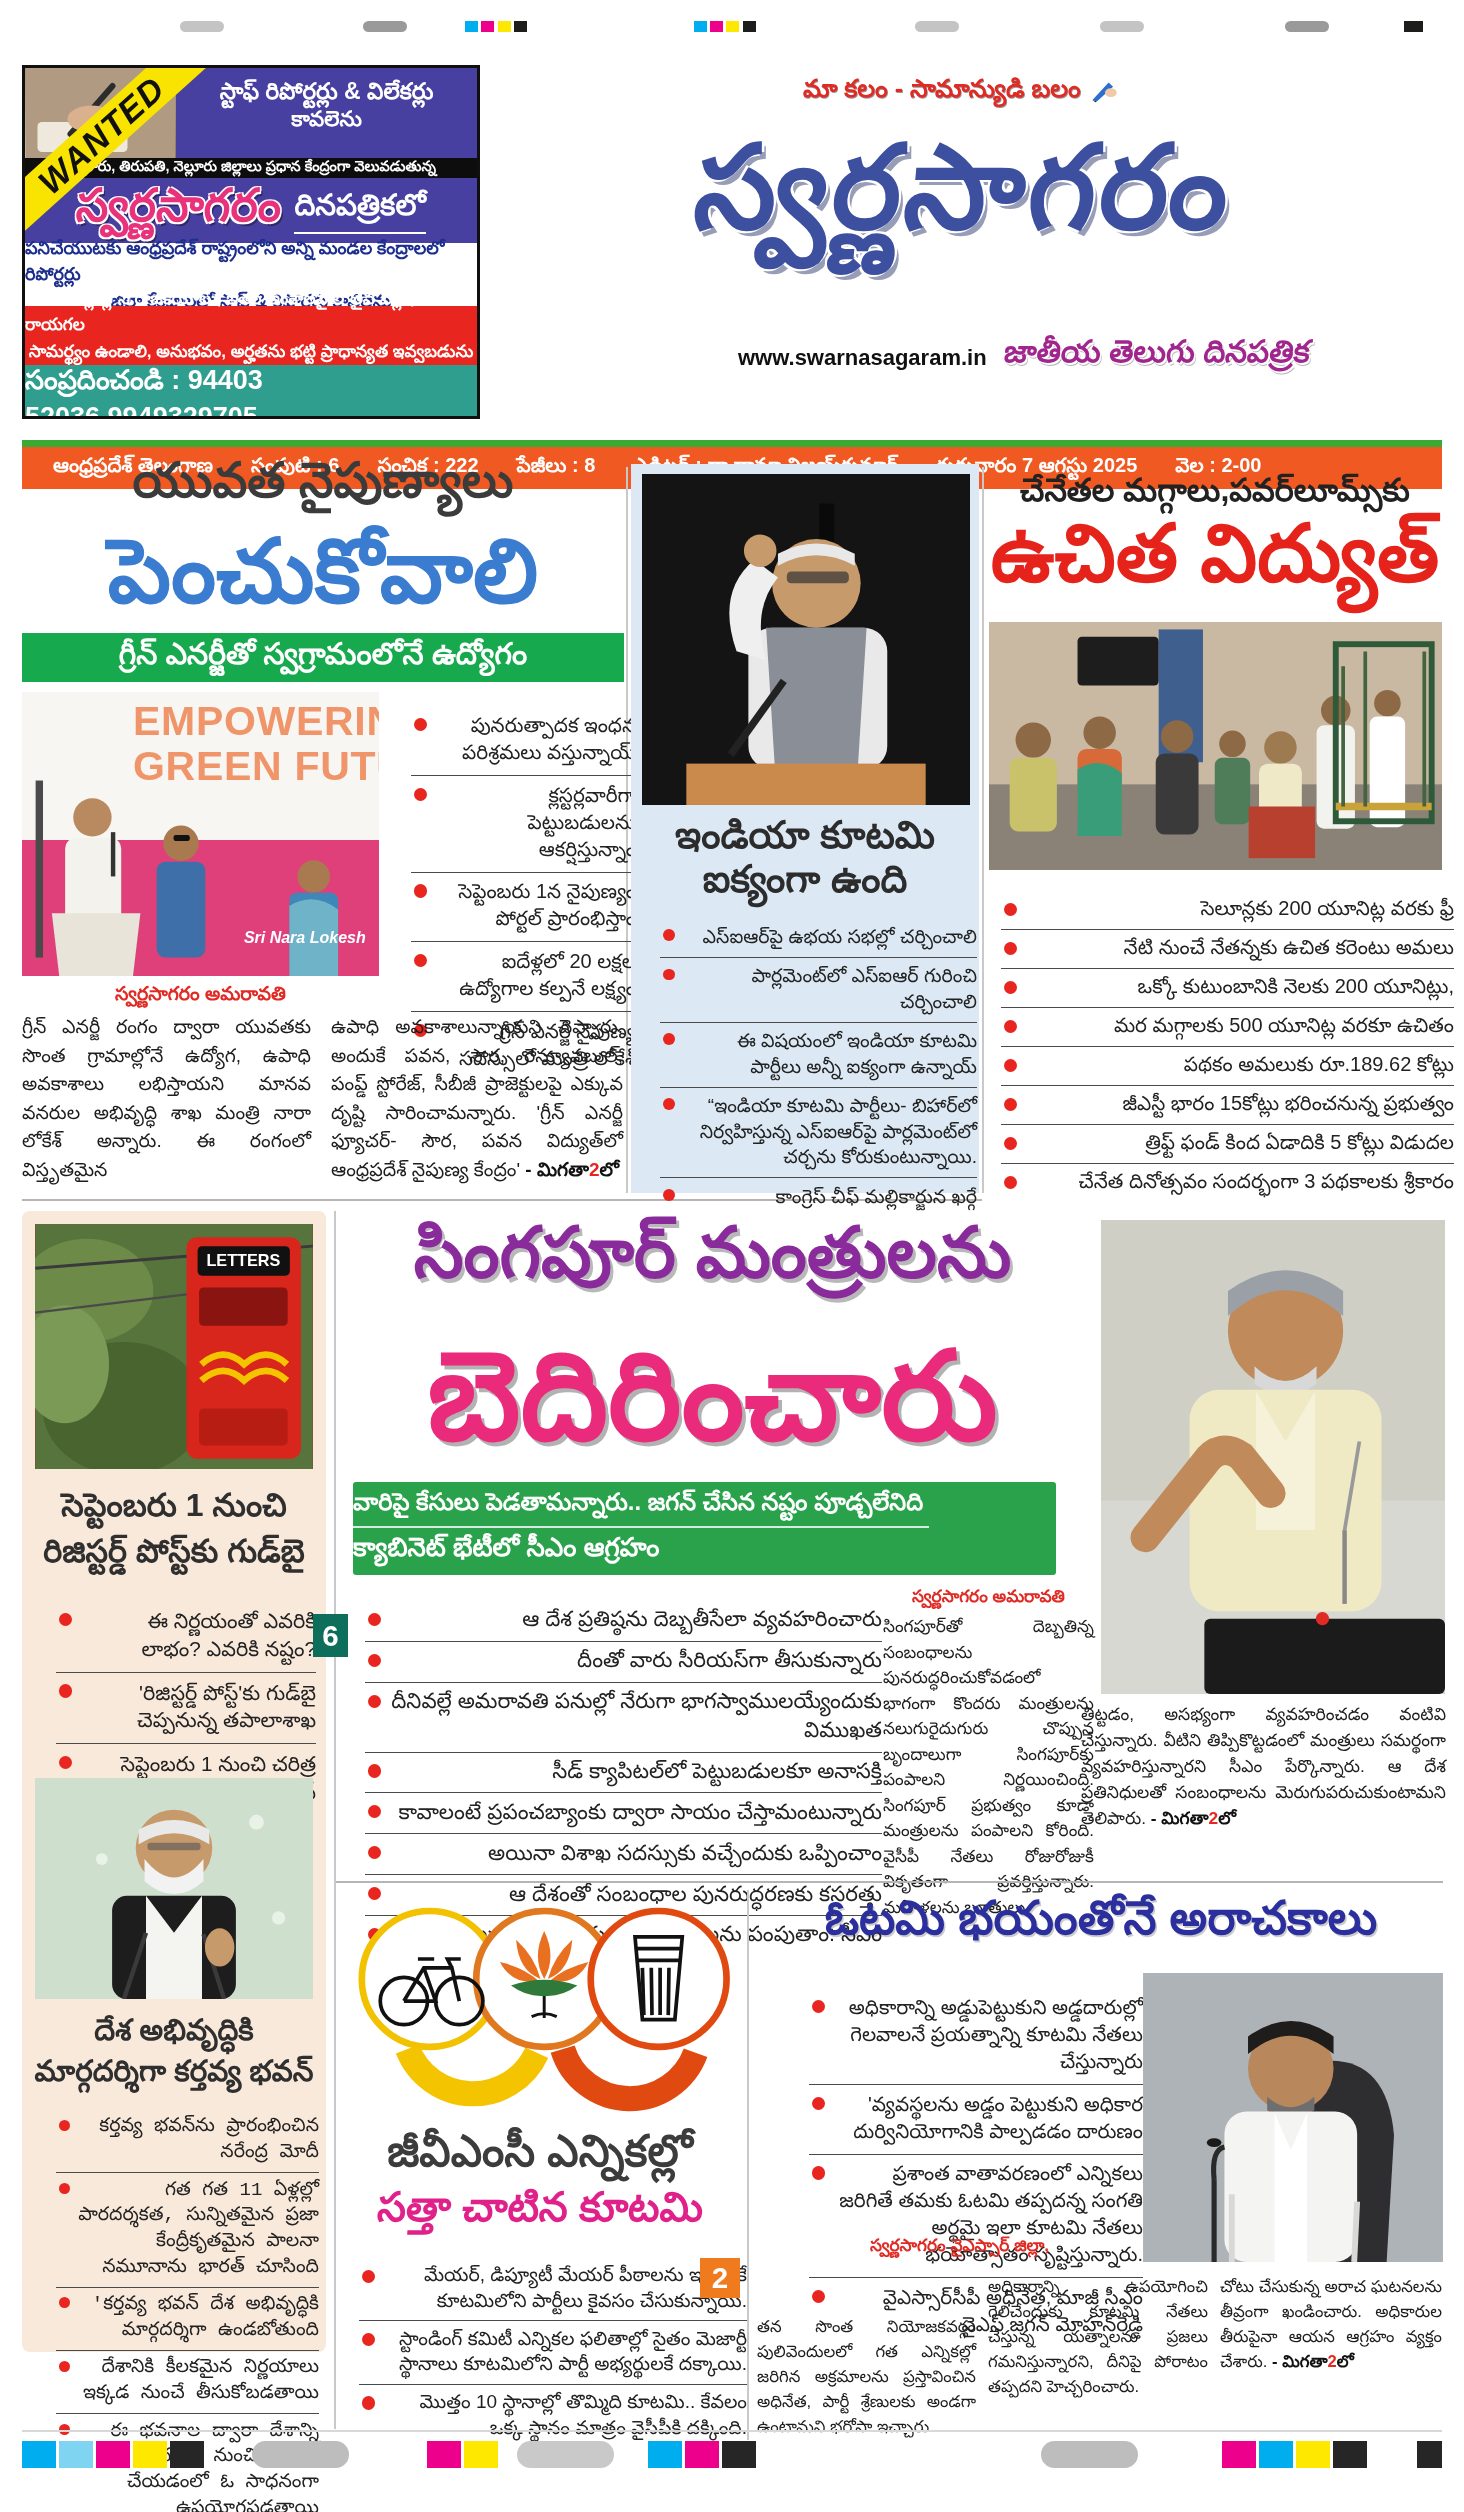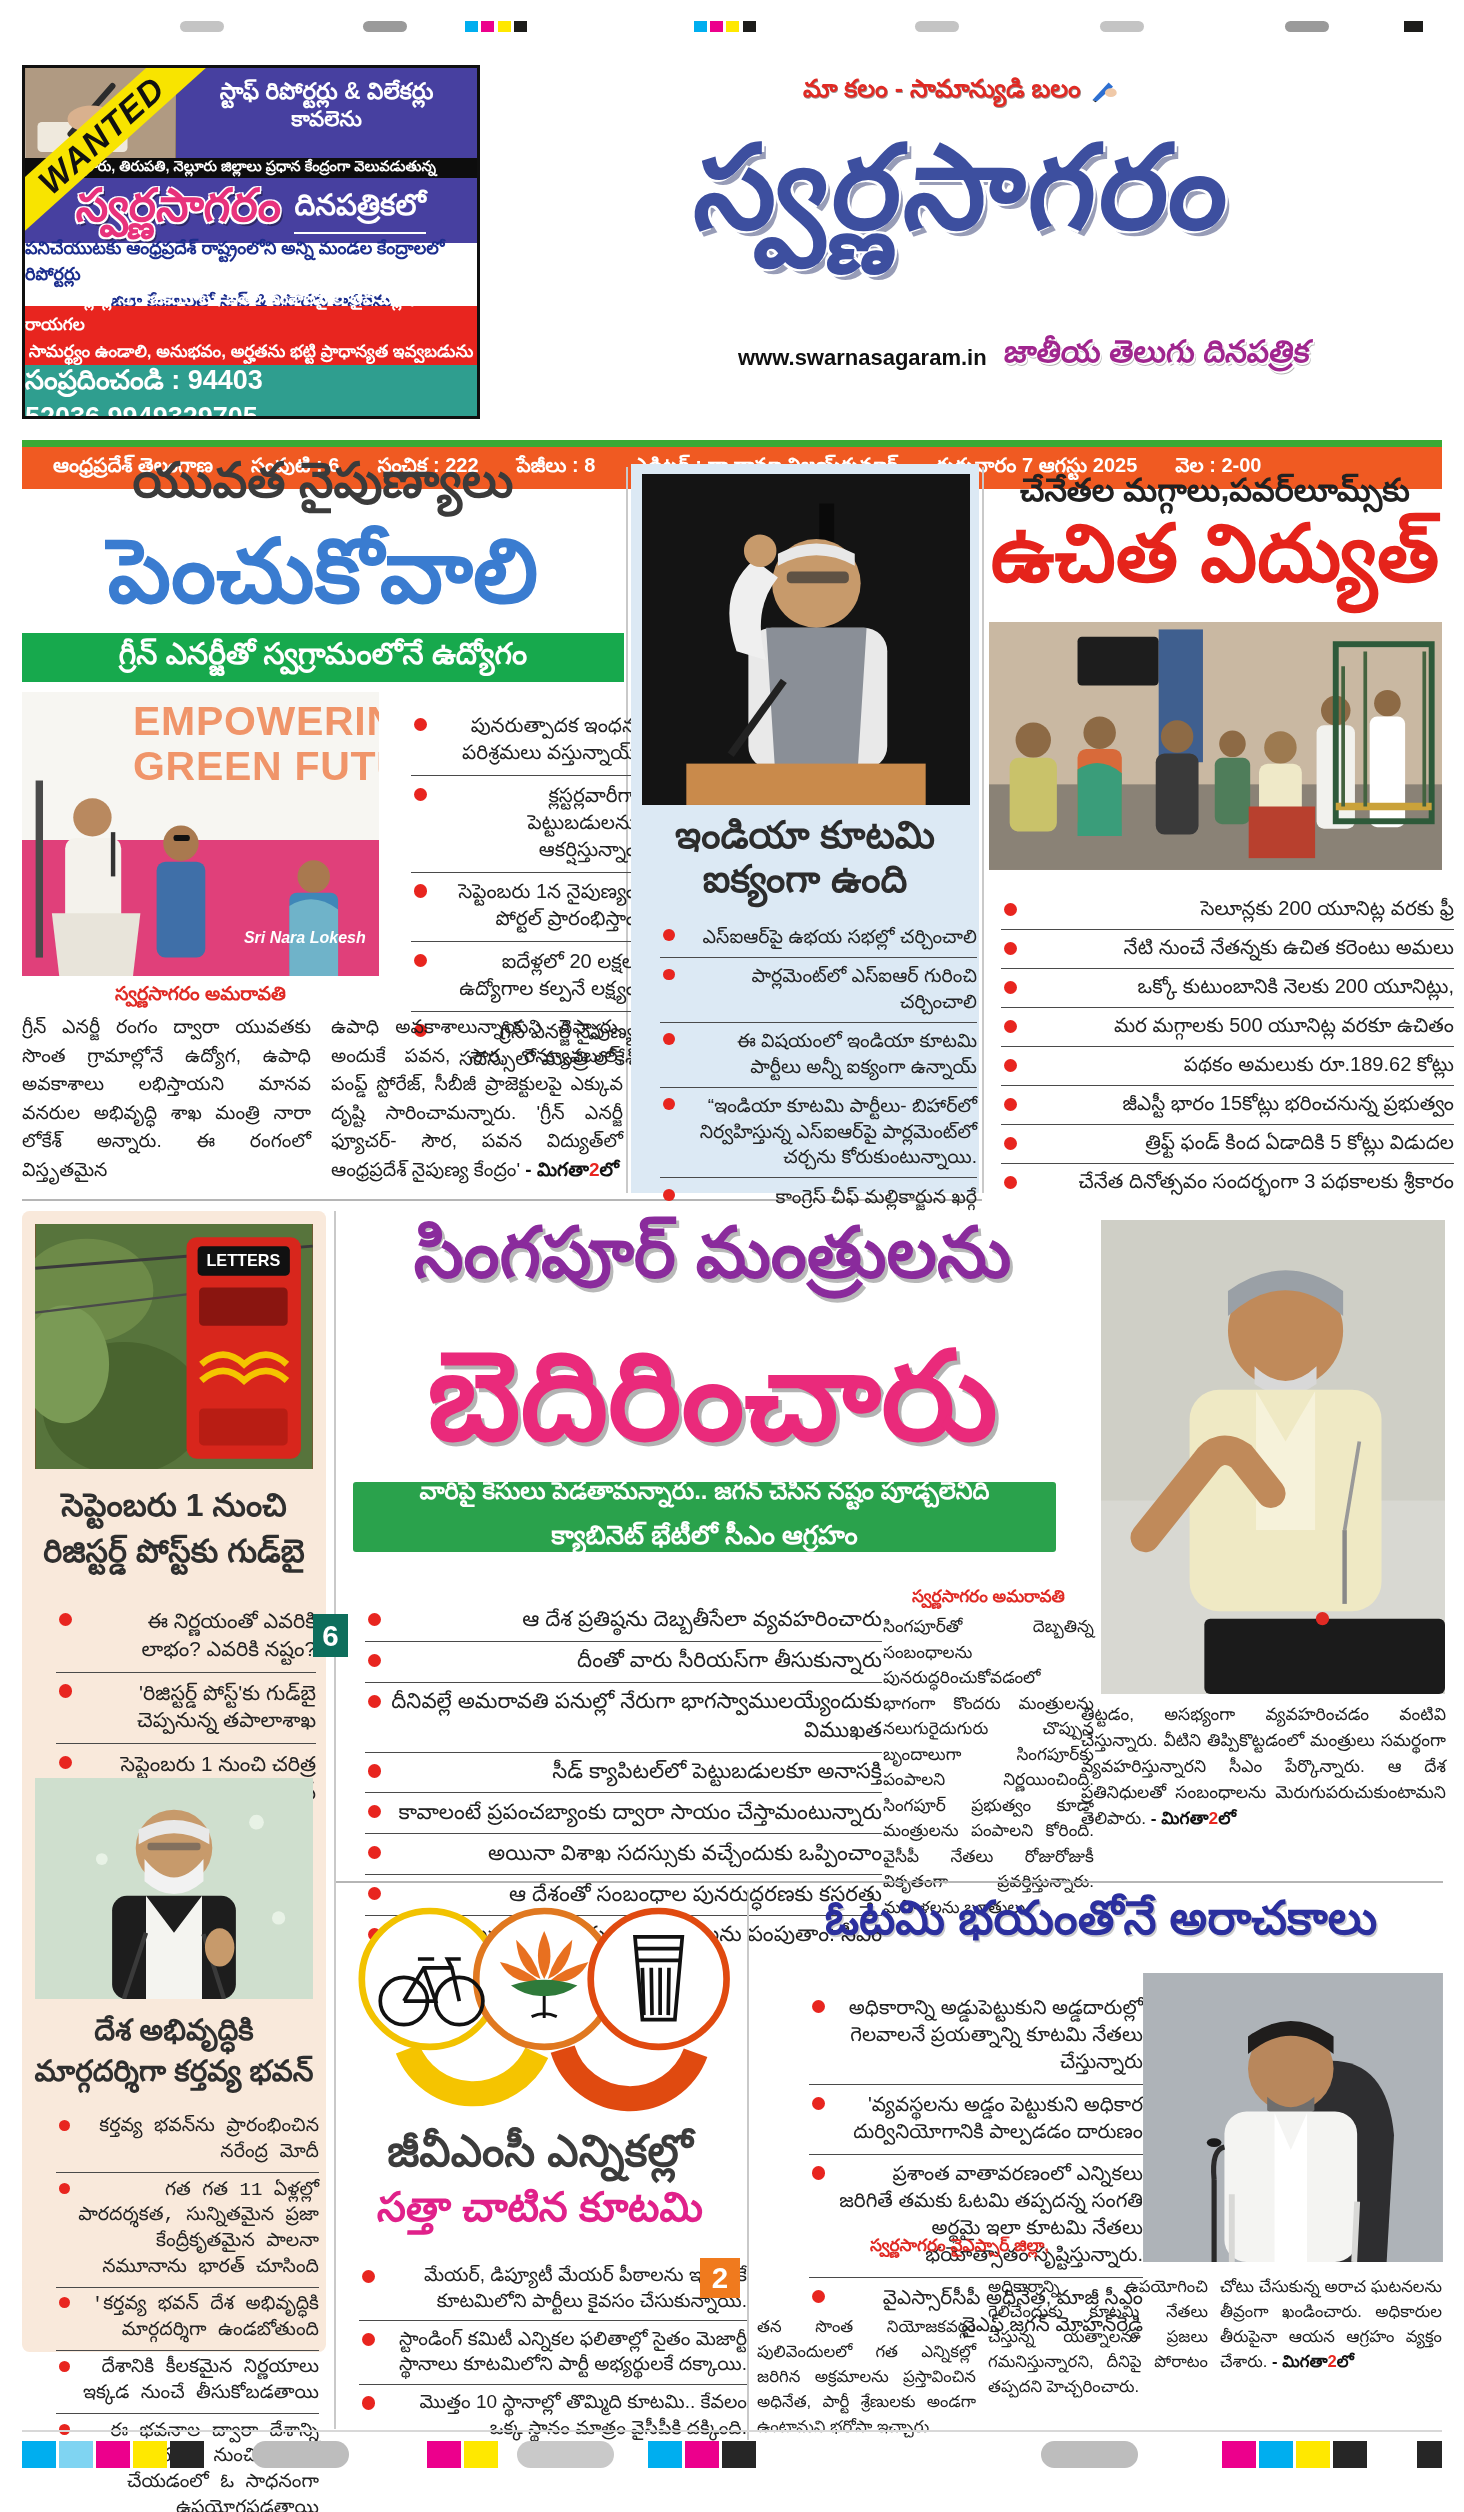--- a/index.html
+++ b/index.html
@@ -110,22 +110,22 @@
   #kb-bullets{left:44px;top:2098px;width:263px;font-size:19px;}
   #kb-bullets li{padding:4.4px 0 6.6px 22px;font-family:Liberation Mono, monospace;}
   #kb-bullets li::before{width:11px;height:11px;top:9.6px;}
   .pagebadge{position:absolute;color:#fff;font-weight:bold;font-size:29.5px;display:flex;align-items:center;justify-content:center;}
 
   
   #sg-top{left:336px;top:1205px;width:753px;text-align:center;font-size:71px;font-weight:bold;color:#8a2b9c;
           text-shadow:-1.5px -1.5px 0 #fff,3px 3.7px 0 rgba(0,0,0,.28);line-height:1.35;}
   #sg-main{left:336px;top:1319px;width:753px;text-align:center;font-size:124px;font-weight:bold;color:#ea2a7b;
            text-shadow:-2.2px -2.2px 0 #fff,3.7px 4.4px 0 rgba(0,0,0,.3);line-height:1.25;}
-  #sg-green{left:353px;top:1482px;width:703px;height:70px;background:#2aa24c;color:#fff;border-radius:3px;
-            display:flex;flex-direction:column;align-items:center;justify-content:center;gap:4.4px;}
+  #sg-green{left:353px;top:1482px;width:703px;height:93px;background:#2aa24c;color:#fff;border-radius:3px;
+            display:flex;flex-direction:column;align-items:flex-start;justify-content:center;gap:4.4px;}
   #sg-green .g1{font-size:24px;font-weight:bold;}
   #sg-green .g2{font-size:26px;font-weight:bold;}
   #sg-green .gdiv{width:82%;height:1.5px;background:rgba(255,255,255,.8);}
   #sg-bullets{left:353px;top:1589px;width:517px;font-size:21.4px;}
   #sg-bullets li{padding:4.4px 0 6.6px 25px;}
   #sg-byline{left:883px;top:1587px;width:211px;text-align:center;color:#e02a24;font-weight:bold;font-size:17px;}
   #sg-body{left:883px;top:1614px;width:211px;height:185px;font-size:17px;}
   #cbn-photo{left:1101px;top:1220px;width:344px;height:474px;background:#d8d8d2;overflow:hidden;}
   #sg-photobody{left:1081px;top:1702px;width:365px;height:177px;font-size:17.3px;}
 

